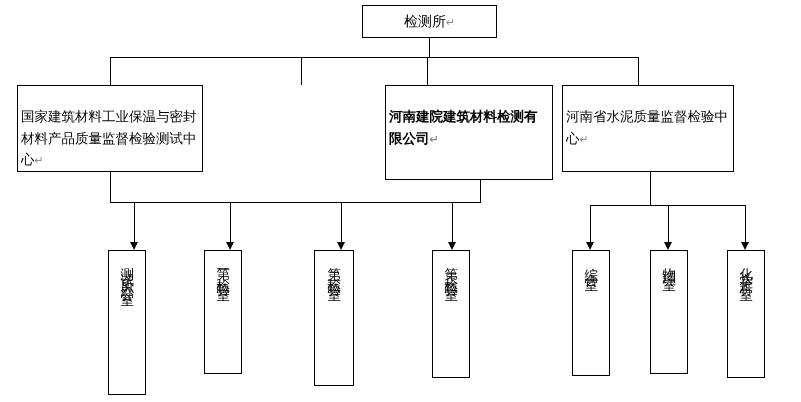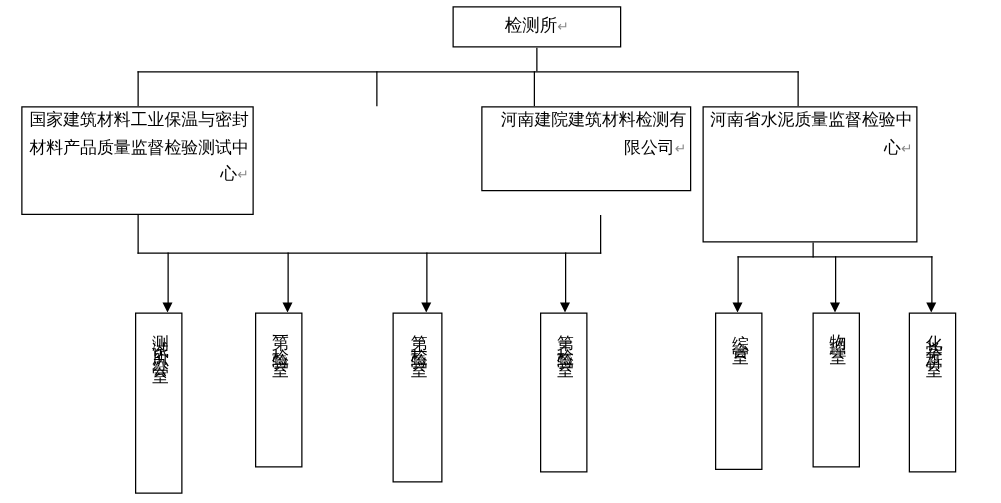--- a/index.html
+++ b/index.html
@@ -21,40 +21,40 @@
   }
   .node {
     position: absolute;
     box-sizing: border-box;
     border: 1px solid #000000;
     background: #ffffff;
     color: #000000;
     display: flex;
     align-items: center;
     justify-content: center;
-    text-align: right;
+    text-align: left;
     line-height: 1.42;
     font-size: 13px;
     letter-spacing: 0px;
     z-index: 3;
   }
   .node .txt {
     display: block;
     padding: 0 3px;
     white-space: normal;
     word-break: break-all;
   }
   
   .node.root {
     font-size: 14px;
   }
   
   .node.lvl2 {
     align-items: flex-start;
-    padding-top: 0;
+    padding-top: 20px;
     font-size: 13.5px;
   }
   .node.lvl2 .txt {
     line-height: 1.6;
   }
   
   .node.lvl3 {
     align-items: flex-start;
     justify-content: center;
     padding-top: 6px;
@@ -106,25 +106,25 @@
   <div class="ln v" style="left:110px; top:57px; height:28px;"></div>
   <div class="ln v" style="left:301px; top:57px; height:28px;"></div>
   <div class="ln v" style="left:427px; top:57px; height:28px;"></div>
   <div class="ln v" style="left:638px; top:57px; height:28px;"></div>
 
   <div class="node lvl2" style="left:17px; top:85px; width:186px; height:87px;">
     <span class="txt"><span>国家建筑材料工业保温与密封材料产品质量监督检验测试中心</span><span class="pilcrow">↵</span></span>
   </div>
 
 
-  <div class="node lvl2" style="left:385px; top:85px; width:168px; height:68px;">
+  <div class="node lvl2" style="left:385px; top:85px; width:168px; height:95px;font-weight:bold;">
     <span class="txt"><span>河南建院建筑材料检测有限公司</span><span class="pilcrow">↵</span></span>
   </div>
 
-  <div class="node lvl2" style="left:562px; top:85px; width:172px; height:109px;">
+  <div class="node lvl2" style="left:562px; top:85px; width:172px; height:87px;">
     <span class="txt"><span>河南省水泥质量监督检验中心</span><span class="pilcrow">↵</span></span>
   </div>
 
   <div class="ln v" style="left:110px; top:172px; height:31px;"></div>
   <div class="ln v" style="left:480px; top:172px; height:31px;"></div>
 
   <div class="ln h" style="left:110px; top:202px; width:371px;"></div>
 
   <div class="ln v" style="left:134px; top:202px; height:42px;"></div>
   <div class="arrow" style="left:130px; top:242px;"></div>

